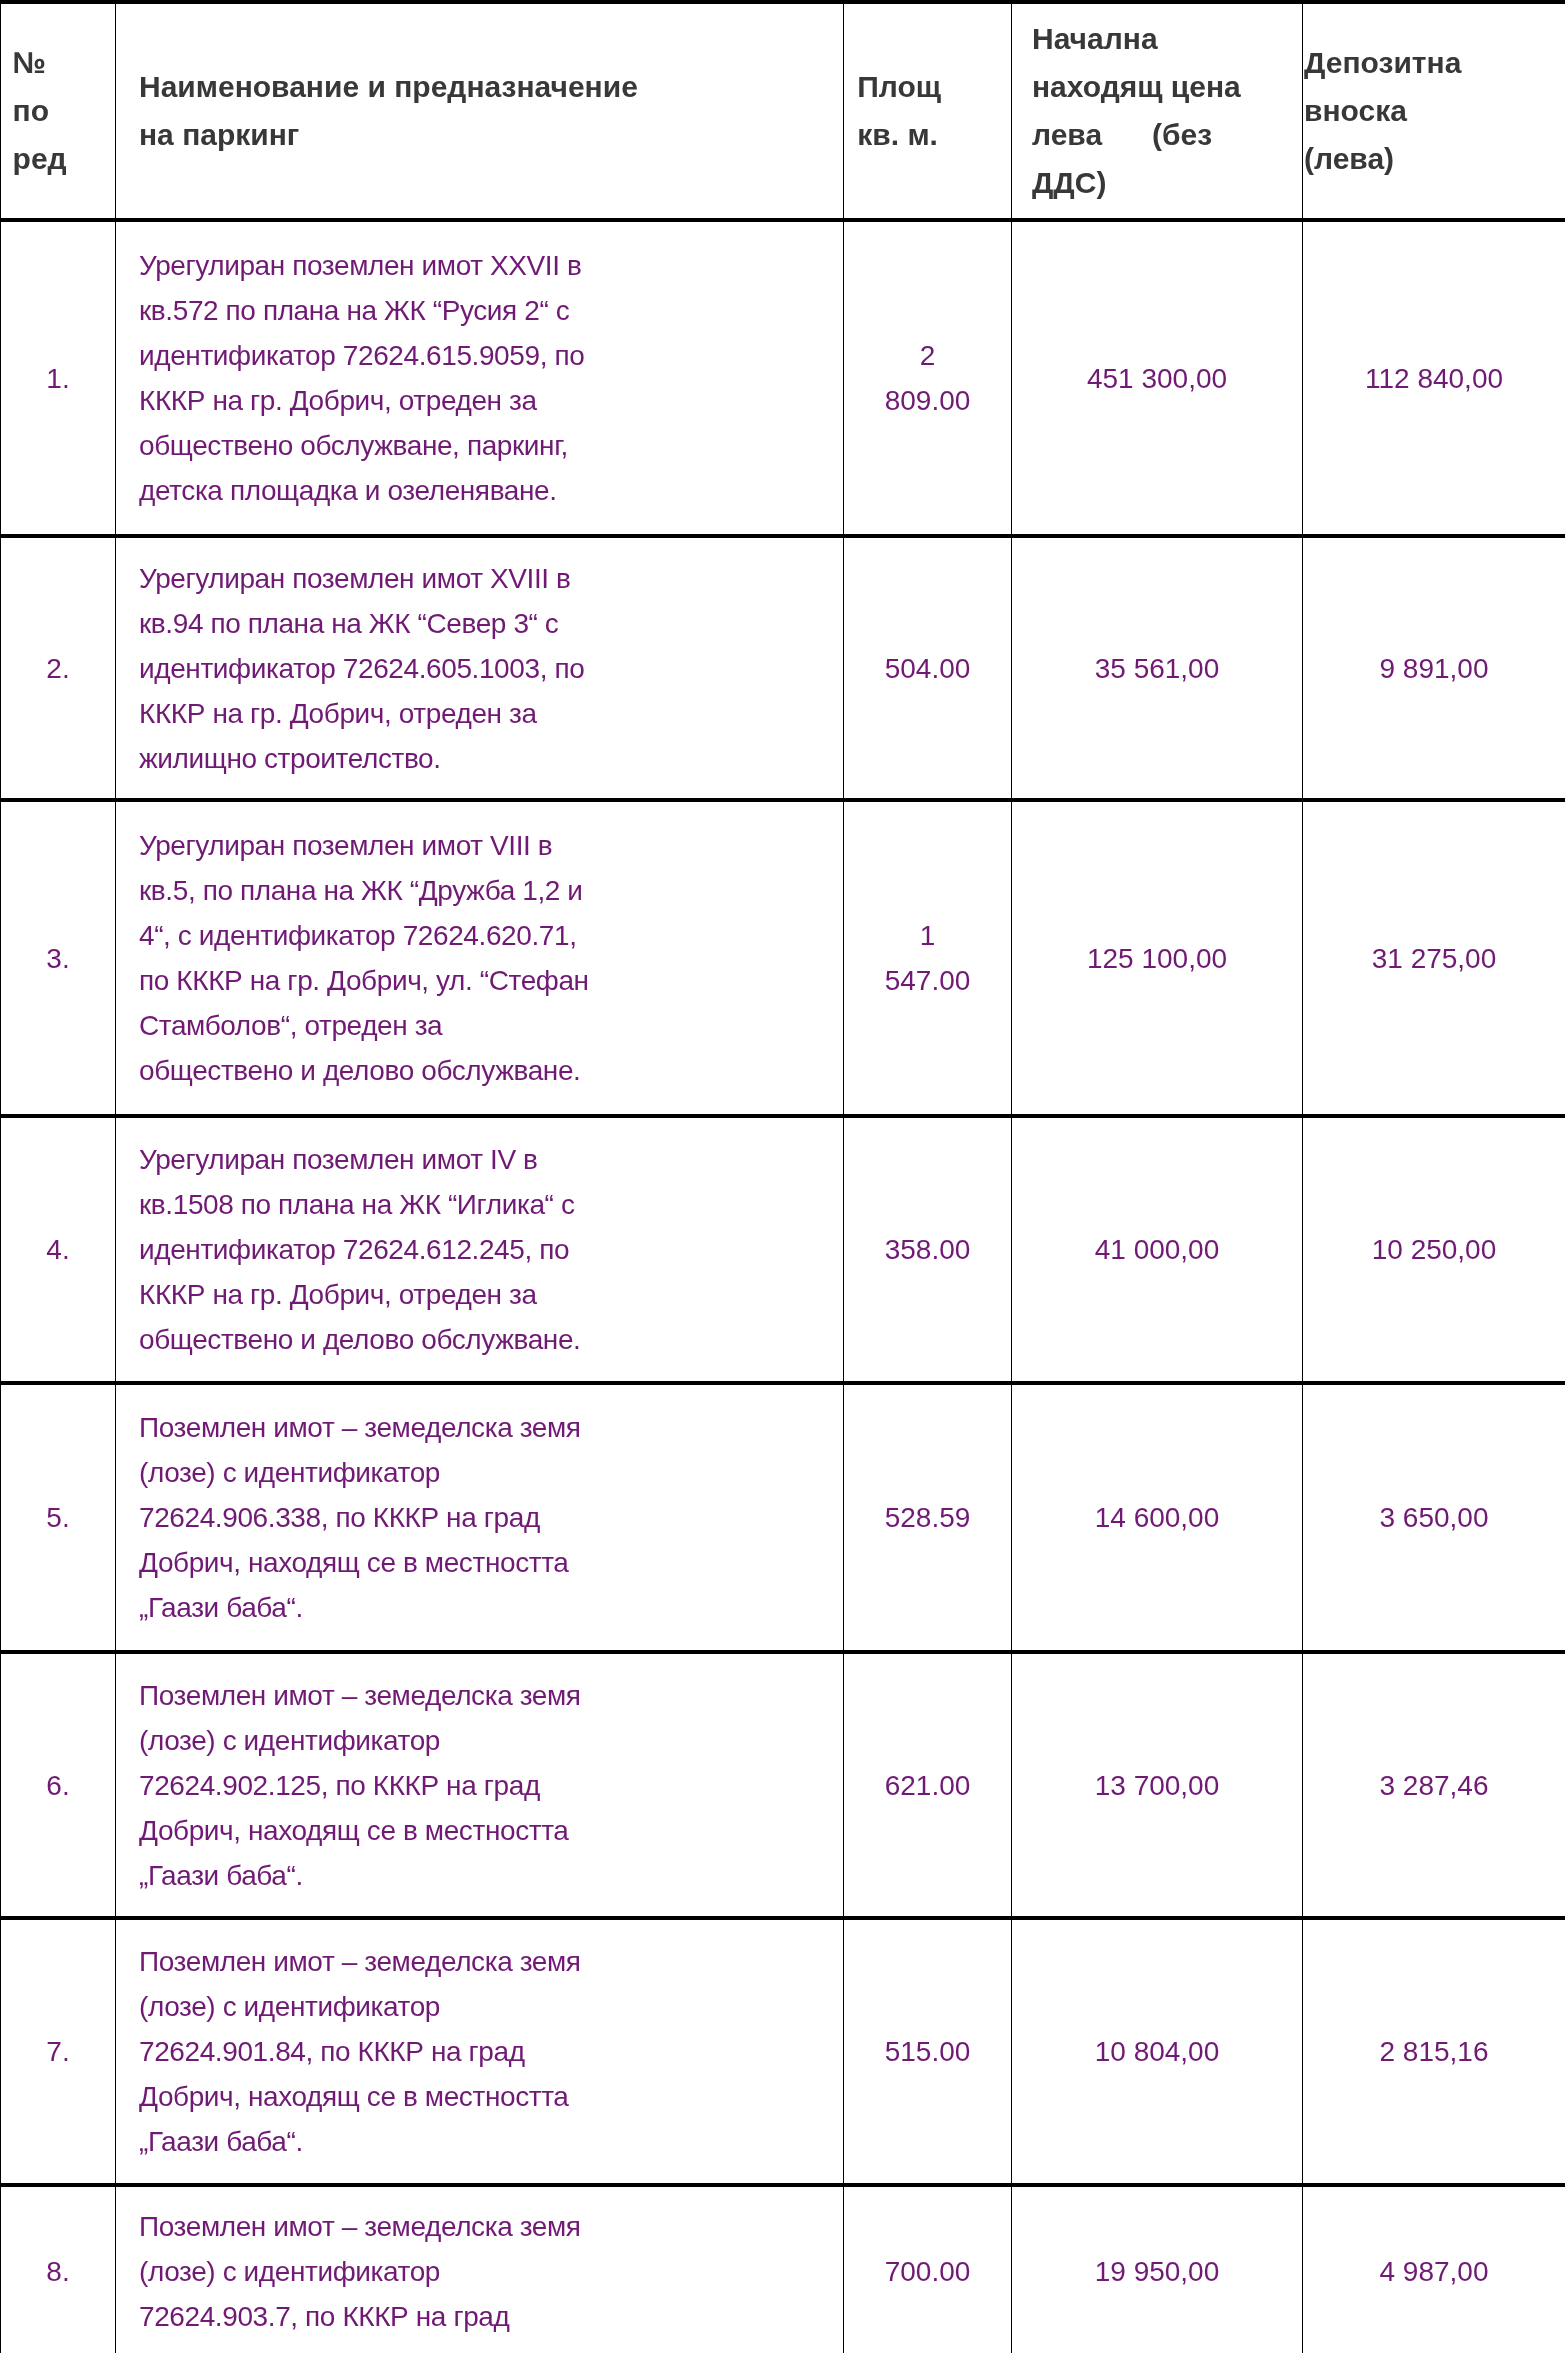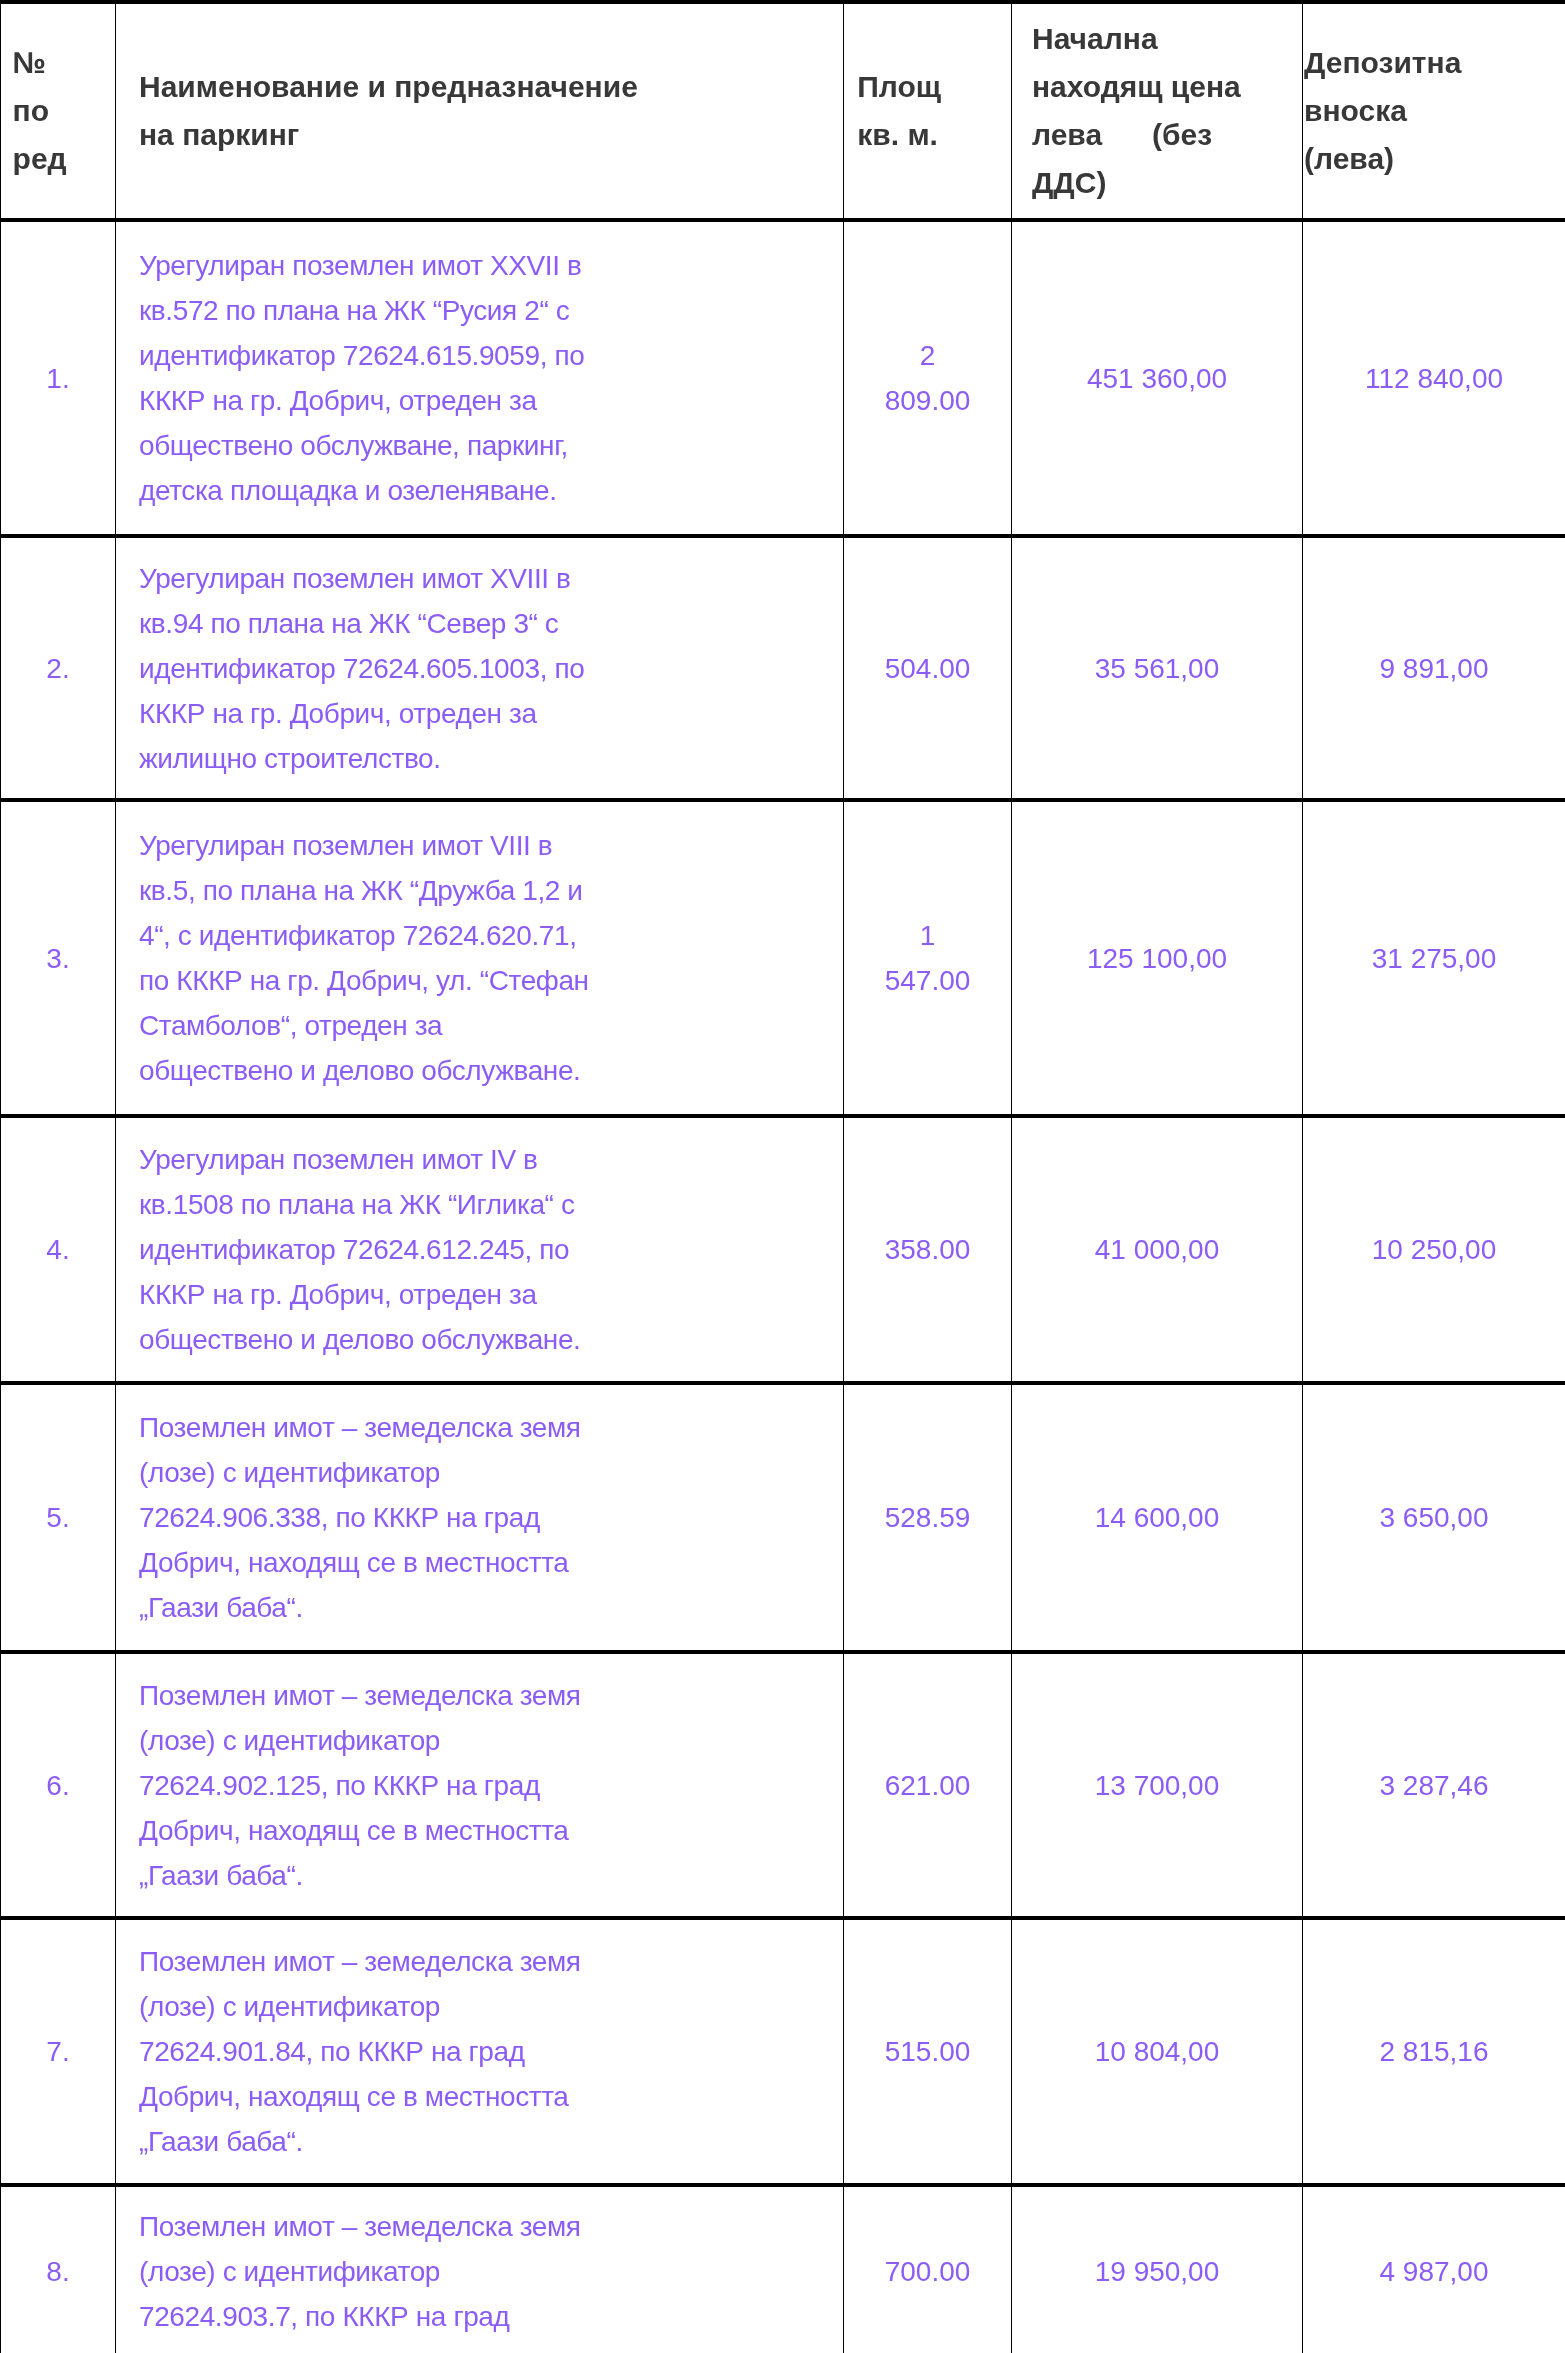--- a/index.html
+++ b/index.html
@@ -23,21 +23,21 @@
     background: #ffffff;
   }
   table.props th,
   table.props td {
     border: solid #000000;
     border-width: 4.1px 1.7px;
     vertical-align: middle;
     white-space: pre-wrap;
     overflow: hidden;
     box-sizing: border-box;
-    color: #8b5cf6;
+    color: #701a75;
   }
   
   table.props th {
     font-weight: bold;
     font-size: 30px;
     line-height: 48px;
     text-align: left;
     color: #383838;
   }
   th.h-number  { padding-left: 11.6px; }
@@ -106,21 +106,21 @@
       <tr class="r-1">
         <td class="c-number">1.</td>
         <td class="c-name">Урегулиран поземлен имот XXVII в
 кв.572 по плана на ЖК “Русия 2“ с
 идентификатор 72624.615.9059, по
 КККР на гр. Добрич, отреден за
 обществено обслужване, паркинг,
 детска площадка и озеленяване.</td>
         <td class="c-area">2
 809.00</td>
-        <td class="c-price">451 360,00</td>
+        <td class="c-price">451 300,00</td>
         <td class="c-deposit">112 840,00</td>
       </tr>
       <tr class="r-2">
         <td class="c-number">2.</td>
         <td class="c-name">Урегулиран поземлен имот XVIII в
 кв.94 по плана на ЖК “Север 3“ с
 идентификатор 72624.605.1003, по
 КККР на гр. Добрич, отреден за
 жилищно строителство.</td>
         <td class="c-area">504.00</td>

